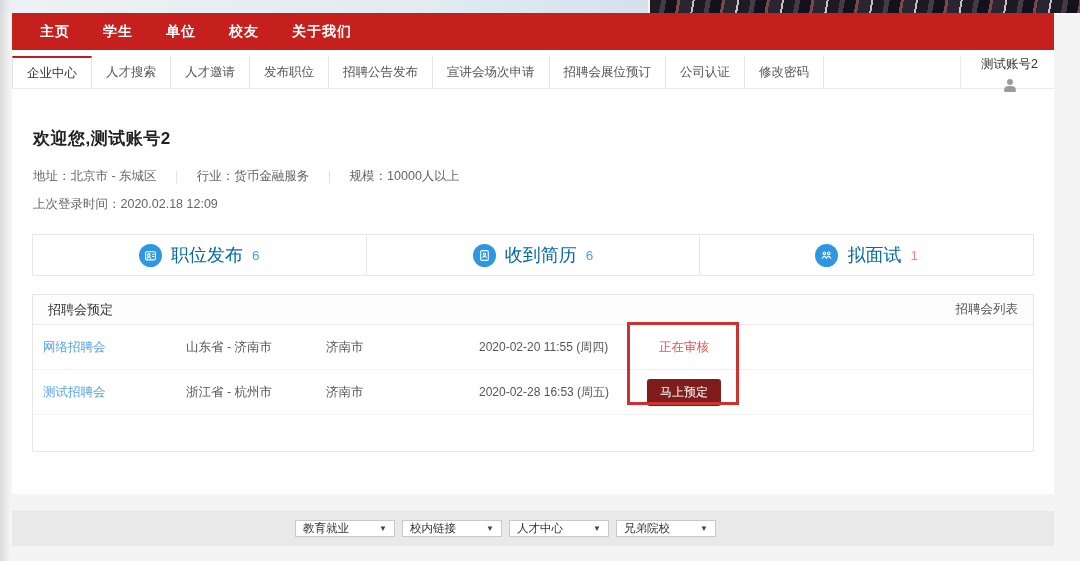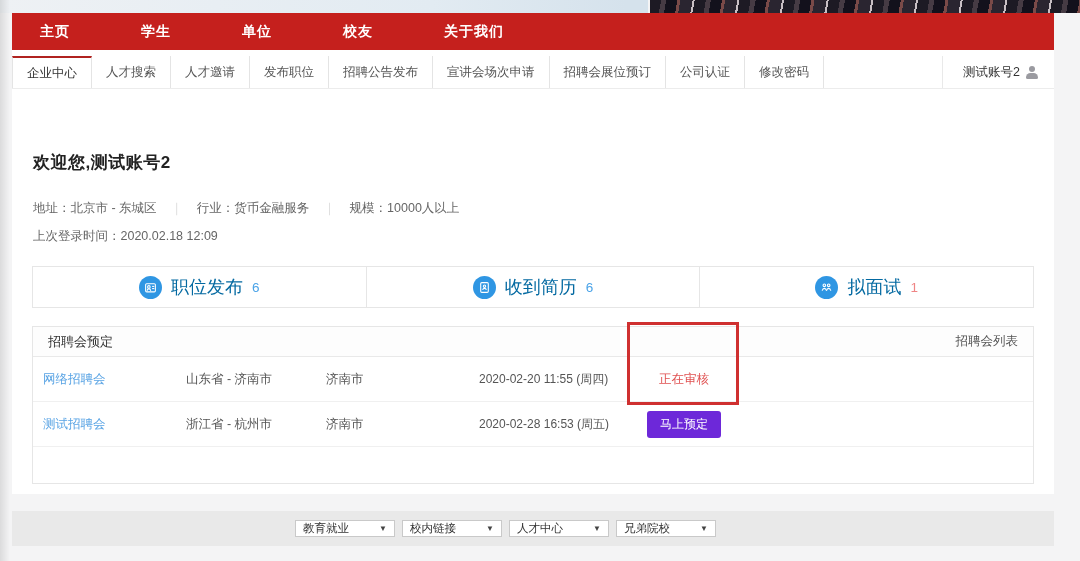--- a/index.html
+++ b/index.html
@@ -25,21 +25,21 @@
     position: absolute; right: 0; top: 0; height: 13px; width: 430px;
     background:
       repeating-linear-gradient(100deg, #1d1a24 0 11px, #463b44 11px 16px, #13111c 16px 27px, #7a4a48 27px 30px, #2a2530 30px 42px, #c8bfc4 42px 44px),
       #1d1a24;
   }
   
   .red-nav {
     position: absolute; left: 12px; top: 13px; width: 1042px; height: 37px;
     background: #c5201d;
     display: flex; align-items: center;
-    padding-left: 28px; gap: 71px;
+    padding-left: 28px; gap: 33px;
     z-index: 2;
   }
   .red-nav a {
     color: #ffffff; font-size: 14px; font-weight: bold;
     text-decoration: none; letter-spacing: 1px; cursor: pointer;
   }
   
   .content-card {
     position: absolute; left: 12px; top: 50px; width: 1042px; height: 444px;
     background: #ffffff;
@@ -61,35 +61,35 @@
   .tab.active {
     border-top: 2px solid #b02320;
     border-left: 1px solid #e4e4e4;
     color: #333;
   }
   .account {
     margin-left: auto;
     display: flex; align-items: center; gap: 6px;
     padding: 0 16px 0 20px;
     border-left: 1px solid #e9e9e9;
-    font-size: 12.5px; color: #333; cursor: pointer;
+    font-size: 12.5px; color: #333; cursor: pointer; flex-direction: column;
   }
   .user-glyph { width: 12px; height: 13px; position: relative; display: inline-block; }
   .user-glyph::before {
     content: ""; position: absolute; left: 3px; top: 0;
     width: 6px; height: 6px; border-radius: 50%; background: #9a9aa0;
   }
   .user-glyph::after {
     content: ""; position: absolute; left: 0; top: 7px;
     width: 12px; height: 6px; border-radius: 6px 6px 2px 2px; background: #9a9aa0;
   }
   
   .welcome { padding: 38px 20px 0 21px; }
-  .welcome h1 { font-size: 17px; color: #222; font-weight: bold; letter-spacing: 0.5px; margin-top: 24px; }
-  .info-line { margin-top: 26px; font-size: 12.5px; color: #666; display: flex; align-items: center; }
+  .welcome h1 { font-size: 17px; color: #222; font-weight: bold; letter-spacing: 0.5px; }
+  .info-line { margin-top: 18px; font-size: 12.5px; color: #666; display: flex; align-items: center; }
   .info-line .sep { color: #d8d8d8; margin: 0 14px; }
   .login-line { margin-top: 11px; font-size: 12.5px; color: #666; }
   
   .stats {
     margin: 21px 20px 0 20px;
     border: 1px solid #e6e6e6;
     height: 42px;
     display: flex;
   }
   .stat {
@@ -117,21 +117,21 @@
   .fair-list-link { font-size: 12.5px; color: #555; text-decoration: none; cursor: pointer; }
   .fair-row { height: 45px; display: flex; align-items: center; border-bottom: 1px solid #f0f0f0; padding-left: 10px; font-size: 12.5px; color: #555; }
   .col-name { width: 143px; }
   .col-name a { color: #58a3e4; text-decoration: none; cursor: pointer; }
   .col-region { width: 140px; }
   .col-city { width: 153px; }
   .col-time { width: 145px; font-size: 12px; }
   .col-status { width: 120px; display: flex; justify-content: center; }
   .status-text { color: #e05252; font-size: 12.5px; }
   .status-btn {
-    background: #6d28d9; color: #fff; font-size: 12px;
+    background: #7f1d1d; color: #fff; font-size: 12px;
     border: none; border-radius: 3px; padding: 5px 13px; cursor: pointer;
     font-family: inherit;
   }
   
   .annotation {
     position: absolute; left: 627px; top: 322px; width: 112px; height: 83px;
     border: 3px solid #cf3030; z-index: 5; pointer-events: none;
   }
   
   .footer-band {

